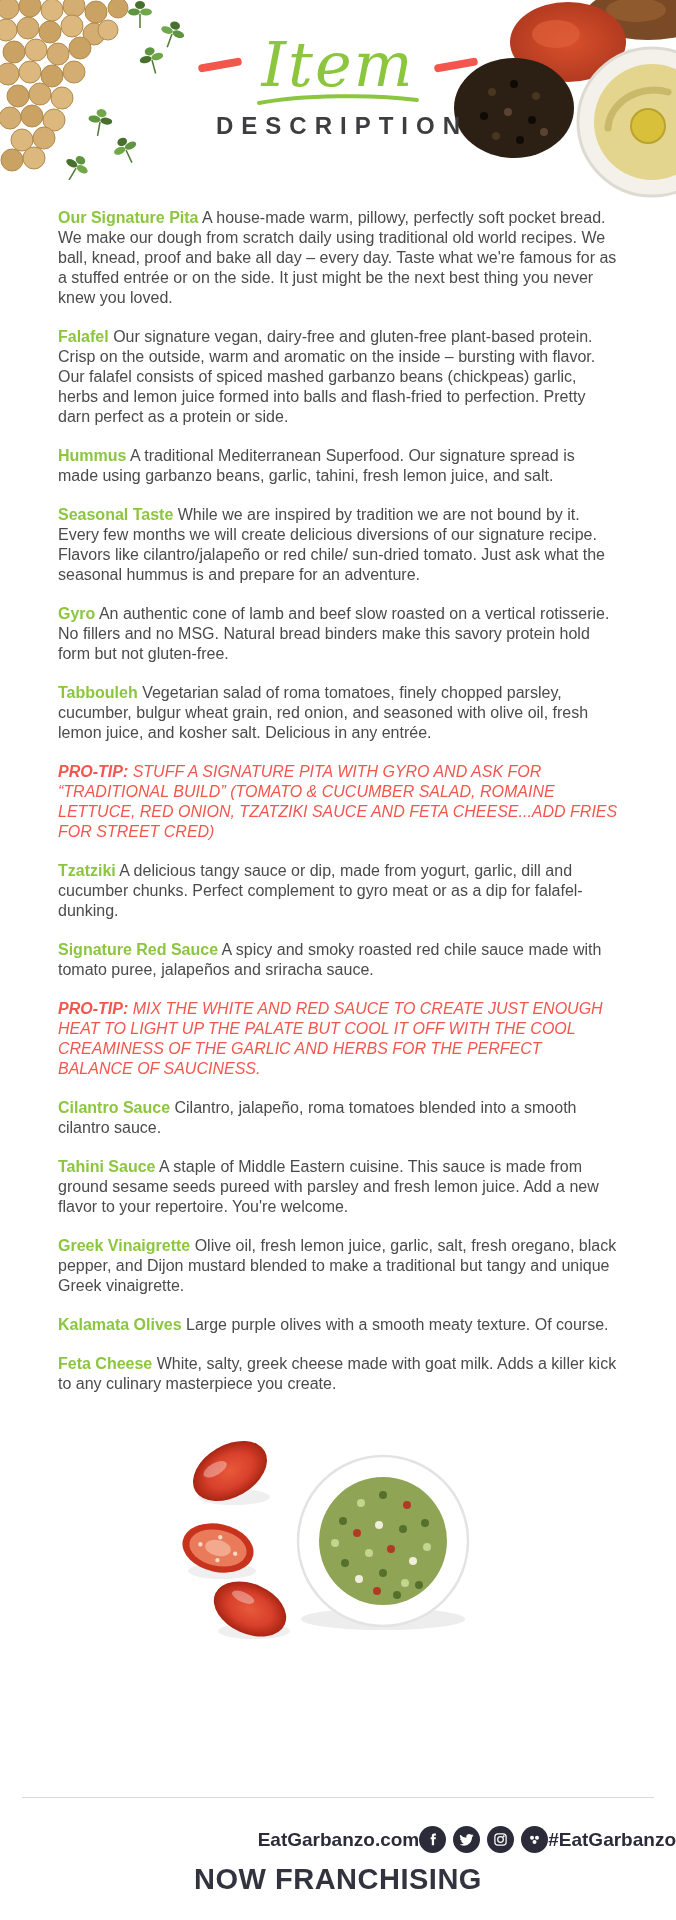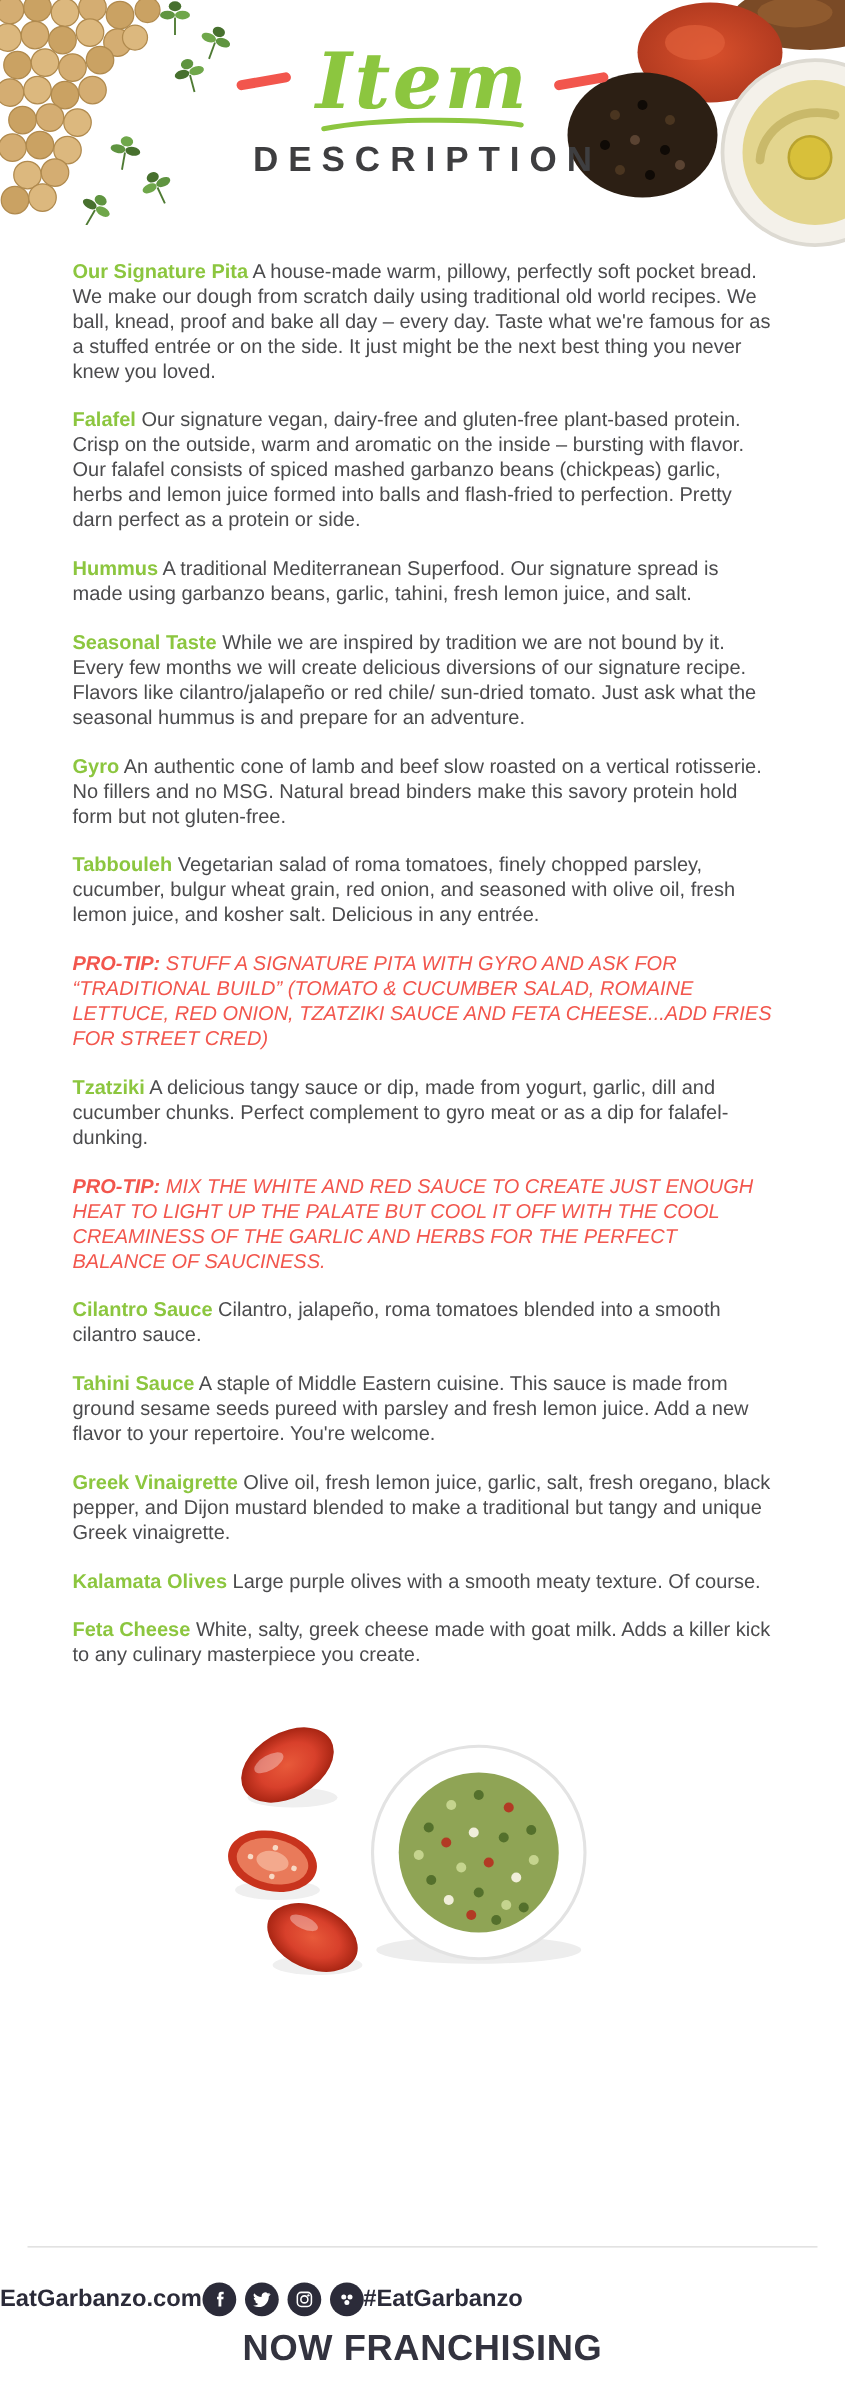--- a/index.html
+++ b/index.html
@@ -11,44 +11,44 @@
   .page{ position:relative; width:676px; height:1920px; background:#fff; overflow:hidden; }
 
   
   header{ position:relative; height:208px; }
   .photo-tl{ position:absolute; top:0; left:0; }
   .photo-tr{ position:absolute; top:0; right:0; }
   .title-wrap{ position:absolute; top:34px; left:0; right:0; text-align:center; }
   .title-row{ display:flex; align-items:center; justify-content:center; gap:20px; }
   .dash{ width:44px; height:8px; border-radius:4px; background:var(--red); transform:rotate(-10deg); }
   .script-title{
-    font-family:"DejaVu Serif",serif; font-style:italic; font-weight:bold;
+    font-family:"DejaVu Serif",serif; font-style:italic; font-weight:normal;
     font-size:62px; line-height:1; color:var(--green); letter-spacing:2px;
   }
   .swash{ display:block; margin:-4px auto 0; }
   .subtitle{
-    margin-top:6px; font-size:28px; font-weight:bold; letter-spacing:8px;
+    margin-top:6px; font-size:24px; font-weight:bold; letter-spacing:8px;
     color:#3e3e40; text-indent:8px;
   }
 
   
   main{ padding:0 58px; }
   p.item{ font-size:16px; line-height:20px; color:var(--text); margin-bottom:19px; }
   p.item .item-name{ color:var(--green); font-weight:bold; }
   p.item.protip{ color:var(--red); font-style:italic; }
   p.item.protip .item-name{ color:var(--red); }
   p.item.protip .item-desc{ color:var(--red); }
 
   
   .figure{ display:flex; justify-content:center; margin-top:14px; }
 
   
   footer{ position:absolute; left:0; right:0; bottom:0; background:#fff; padding-bottom:24px; }
   .divider{ border:0; border-top:1px solid #d9d9d9; margin:0 22px 28px; }
-  .social-row{ display:flex; align-items:center; justify-content:flex-start; }
+  .social-row{ display:flex; align-items:center; justify-content:flex-end; }
   .website,.hashtag{ font-size:19px; font-weight:bold; color:var(--dark); }
   .icons{ display:flex; gap:7px; }
   .icon{ width:27px; height:27px; border-radius:50%; background:var(--dark);
          display:flex; align-items:center; justify-content:center; }
   .franchising{ text-align:center; font-size:29px; font-weight:bold; color:#33333f;
                 margin-top:10px; letter-spacing:0.5px; }
 </style>
 </head>
 <body>
 
@@ -184,20 +184,21 @@
       <p class="item normal"><b class="item-name">Seasonal Taste</b><span class="item-desc"> While we are inspired by tradition we are not bound by it. Every few months we will create delicious diversions of our signature recipe. Flavors like cilantro/jalapeño or red chile/ sun-dried tomato. Just ask what the seasonal hummus is and prepare for an adventure.</span></p>
 
       <p class="item normal"><b class="item-name">Gyro</b><span class="item-desc"> An authentic cone of lamb and beef slow roasted on a vertical rotisserie. No fillers and no MSG. Natural bread binders make this savory protein hold form but not gluten-free.</span></p>
 
       <p class="item normal"><b class="item-name">Tabbouleh</b><span class="item-desc"> Vegetarian salad of roma tomatoes, finely chopped parsley, cucumber, bulgur wheat grain, red onion, and seasoned with olive oil, fresh lemon juice, and kosher salt. Delicious in any entrée.</span></p>
 
       <p class="item protip"><b class="item-name">PRO-TIP:</b><span class="item-desc"> STUFF A SIGNATURE PITA WITH GYRO AND ASK FOR “TRADITIONAL BUILD” (TOMATO &amp; CUCUMBER SALAD, ROMAINE LETTUCE, RED ONION, TZATZIKI SAUCE AND FETA CHEESE...ADD FRIES FOR STREET CRED)</span></p>
 
       <p class="item normal"><b class="item-name">Tzatziki</b><span class="item-desc"> A delicious tangy sauce or dip, made from yogurt, garlic, dill and cucumber chunks. Perfect complement to gyro meat or as a dip for falafel-dunking.</span></p>
 
+      <p class="item normal"><b class="item-name">Signature Red Sauce</b><span class="item-desc"> A spicy and smoky roasted red chile sauce made with tomato puree, jalapeños and sriracha sauce.</span></p>
 
 
       <p class="item protip"><b class="item-name">PRO-TIP:</b><span class="item-desc"> MIX THE WHITE AND RED SAUCE TO CREATE JUST ENOUGH HEAT TO LIGHT UP THE PALATE BUT COOL IT OFF WITH THE COOL CREAMINESS OF THE GARLIC AND HERBS FOR THE PERFECT BALANCE OF SAUCINESS.</span></p>
 
       <p class="item normal"><b class="item-name">Cilantro Sauce</b><span class="item-desc"> Cilantro, jalapeño, roma tomatoes blended into a smooth cilantro sauce.</span></p>
 
       <p class="item normal"><b class="item-name">Tahini Sauce</b><span class="item-desc"> A staple of Middle Eastern cuisine. This sauce is made from ground sesame seeds pureed with parsley and fresh lemon juice. Add a new flavor to your repertoire. You're welcome.</span></p>
 
       <p class="item normal"><b class="item-name">Greek Vinaigrette</b><span class="item-desc"> Olive oil, fresh lemon juice, garlic, salt, fresh oregano, black pepper, and Dijon mustard blended to make a traditional but tangy and unique Greek vinaigrette.</span></p>
 

